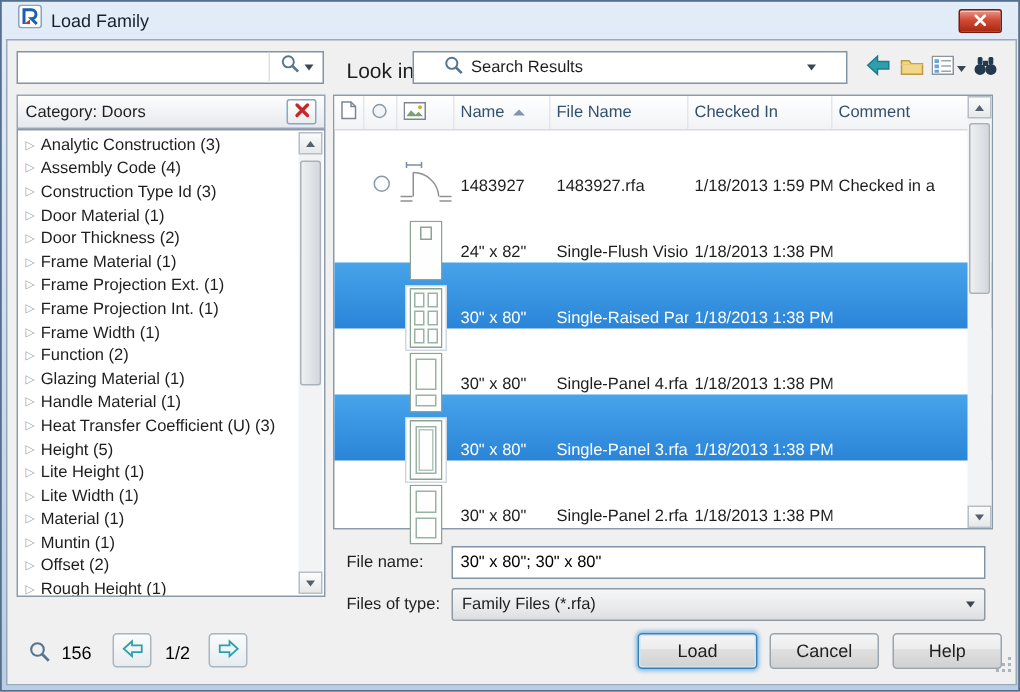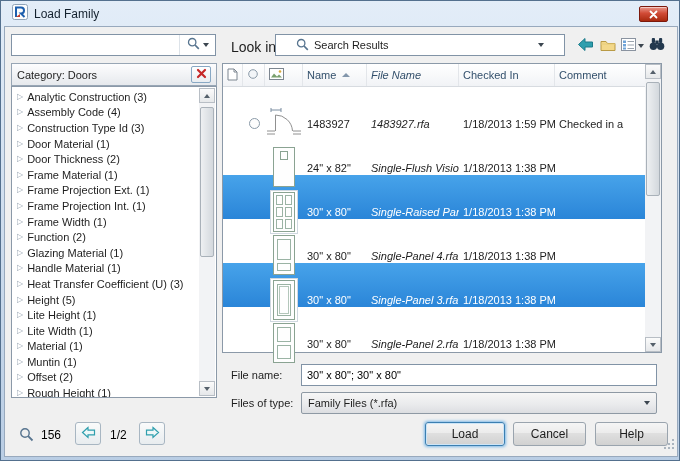--- a/index.html
+++ b/index.html
@@ -44,21 +44,21 @@
   #pager-page{position:absolute;left:97px;top:7px;}
   .pager-btn{position:absolute;top:1px;width:26px;height:23px;background:linear-gradient(#fafbfb,#e8ecef);border:1px solid #a8b6c2;border-radius:3px;display:flex;align-items:center;justify-content:center;}
   #pager-prev{left:62px;} #pager-next{left:126px;}
   #pager-search-icon{position:absolute;left:6px;top:6px;}
 
   
   #table{position:absolute;left:217px;top:36px;width:440px;height:290px;background:#fff;border:1px solid #8b99a8;}
   #thead{height:23px;display:flex;background:linear-gradient(#ffffff,#f1f3f6);border-bottom:1px solid #d7dbe0;font-size:11px;color:#33506c;}
   .th{display:flex;align-items:center;padding:0 4px;border-right:1px solid #e3e6ea;overflow:hidden;white-space:nowrap;}
   .w-doc{width:20px;} .w-status{width:22px;} .w-thumb{width:38px;}
-  .w-name{width:64px;} .w-file{width:92px;font-style:italic;} .w-checked{width:96px;} .w-comment{width:90px;border-right:none;}
+  .w-name{width:64px;} .w-file{width:92px;} .w-checked{width:96px;} .w-comment{width:90px;border-right:none;}
   .sort{width:0;height:0;border-left:4px solid transparent;border-right:4px solid transparent;border-bottom:4px solid #8296ab;margin-left:6px;}
   .tr{height:44px;display:flex;align-items:center;font-size:11px;color:#1e1e1e;}
   .tr.selected{background:linear-gradient(#47a3ea,#2a85d8);color:#fff;}
   .tr.selected .td{color:#fff;}
   .td{padding:0 4px;overflow:hidden;white-space:nowrap;display:flex;align-items:center;margin-top:30px;}
   .td.center{justify-content:center;}
   .thumb-plate{background:#fff;border:1px solid #cfd8e0;padding:1px 2px;display:flex;}
   #tbl-scroll{top:0;bottom:0;right:0;}
   #tbl-thumb{top:18px;height:114px;}
 

